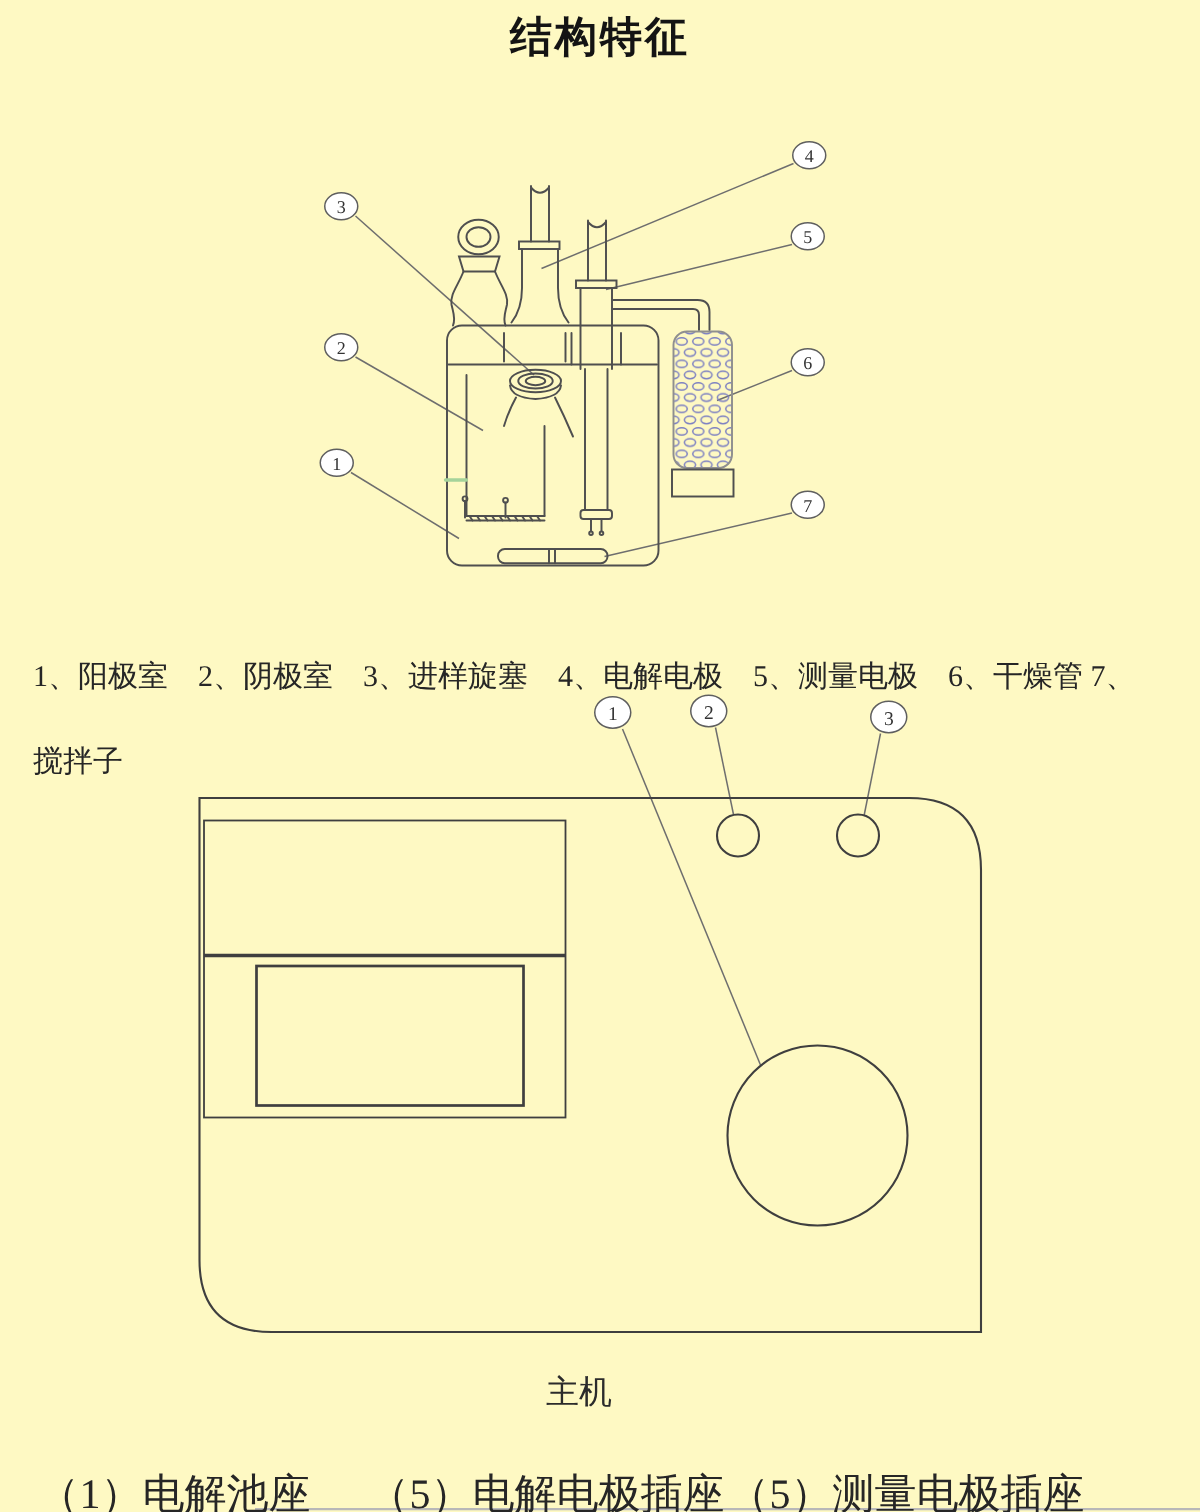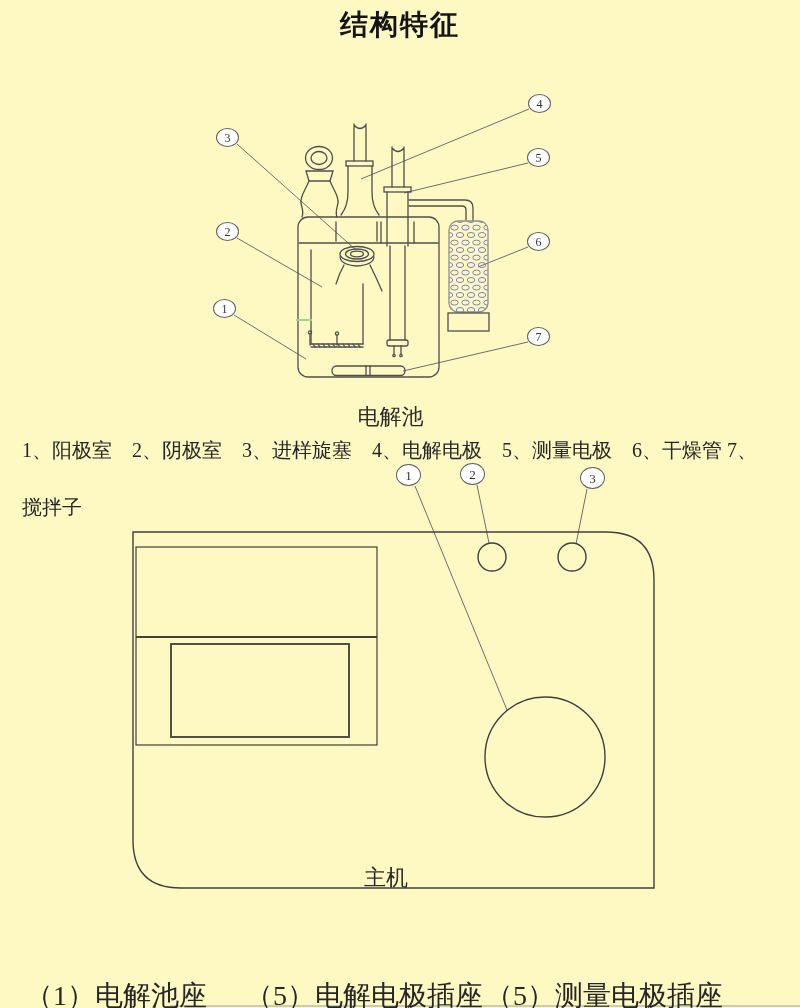--- a/index.html
+++ b/index.html
@@ -8,21 +8,21 @@
     font-family:"Liberation Serif","DejaVu Serif",serif;color:#2b2b2b;
   }
   #art{position:absolute;left:0;top:0;width:800px;height:1008px;}
   .title{
     position:absolute;left:0;top:6px;width:800px;text-align:center;
     font-family:"Liberation Sans","DejaVu Sans",sans-serif;
     font-weight:700;font-size:28px;letter-spacing:2px;color:#141414;
   }
   .caption{position:absolute;font-size:22px;text-align:center;color:#2b2b2b;}
   .caption.cell{left:0;top:402px;width:781px;}
-  .caption.main{left:0;top:863px;width:772px;}
+  .caption.main{left:0;top:913px;width:772px;}
   .parts-line{position:absolute;left:22px;font-size:20px;white-space:nowrap;color:#262626;}
   .parts-line.l1{top:437px;}
   .parts-line.l2{top:470px;margin-top:24px;}
   .legend-item{position:absolute;top:977px;font-size:28px;white-space:nowrap;color:#262626;}
   .legend-item.i1{left:25px;}
   .legend-item.i2{left:245px;}
   .legend-item.i3{left:485px;}
   .callout{
     position:absolute;box-sizing:border-box;border:1.4px solid #5f5f5f;border-radius:50%;
     background:#ffffff;display:flex;align-items:center;justify-content:center;
@@ -137,21 +137,20 @@
       <circle cx="492" cy="557" r="14"></circle>
       <circle cx="572" cy="557" r="14"></circle>
       <circle cx="545" cy="757" r="60"></circle>
     </g>
 
     <line x1="170" y1="1006" x2="800" y2="1006" stroke="#b8b8b8" stroke-width="1.5"></line>
   </svg>
 
   <div class="title">结构特征</div>
 
-  <div class="caption cell">电解池</div>
   <div class="parts-line l1">1、阳极室　2、阴极室　3、进样旋塞　4、电解电极　5、测量电极　6、干燥管 7、</div>
   <div class="parts-line l2">搅拌子</div>
 
   <div class="caption main">主机</div>
   <span class="legend-item i1">（1）电解池座</span>
   <span class="legend-item i2">（5）电解电极插座</span>
   <span class="legend-item i3">（5）测量电极插座</span>
 
   <div class="callout small" style="left:213px;top:299px;">1</div>
   <div class="callout small" style="left:216px;top:222px;">2</div>

